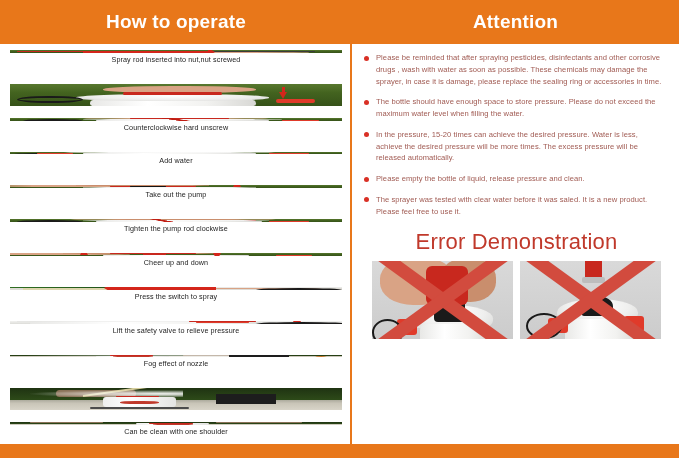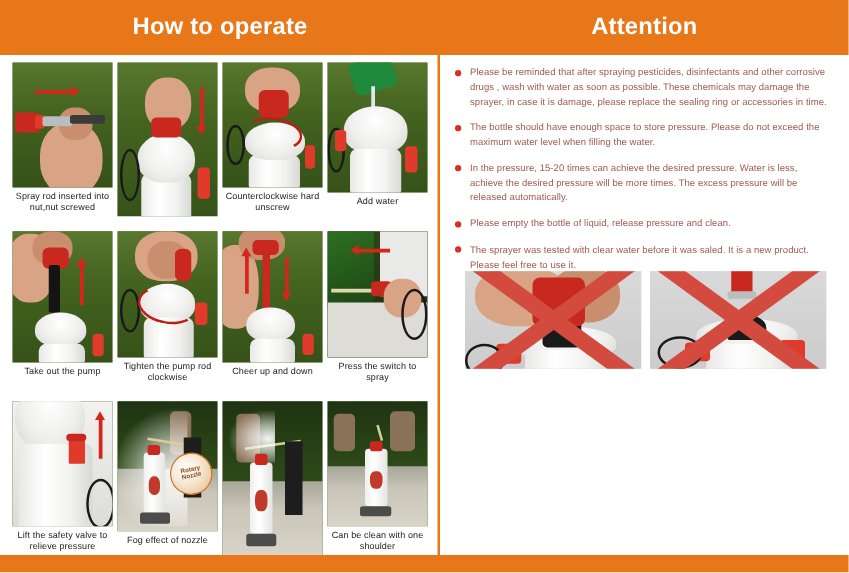--- a/index.html
+++ b/index.html
@@ -49,21 +49,21 @@
     display: flex; flex-direction: column;
   }
   .col-right {
     width: 327px;
     padding: 8px 10px 0 12px;
     display: flex; flex-direction: column;
   }
   
   .grid {
     display: grid;
-    grid-template-columns: repeat(4, 1fr);
+    grid-template-columns: repeat(1, 1fr);
     grid-auto-rows: 1fr;
     gap: 12px 4px;
     flex: 1 1 auto;
   }
   .cell { display: flex; flex-direction: column; }
   .photo {
     flex: 1 1 auto;
     position: relative;
     overflow: hidden;
     background: #4c6b2e;
@@ -425,20 +425,21 @@
         <div class="bullet">
           <span class="dot"></span>
           <span class="btxt">Please empty the bottle of liquid, release pressure and clean.</span>
         </div>
         <div class="bullet">
           <span class="dot"></span>
           <span class="btxt">The sprayer was tested with clear water before it was saled. It is a new product. Please feel free to use it.</span>
         </div>
       </div>
 
+      <div class="err-title">Error Demonstration</div>
 
       <div class="err-photos">
         <div class="err-photo">
           <div class="scene">
             <div style="position:absolute;inset:0;background:linear-gradient(180deg,#d9d9d9,#cccccc);"></div>
             <div class="skin" style="left:6%;top:-6%;width:52%;height:62%;"></div>
             <div class="skin2" style="left:48%;top:-4%;width:40%;height:56%;"></div>
             <div class="funnel" style="left:28%;top:56%;width:58%;height:34%;"></div>
             <div class="tank" style="left:34%;top:80%;width:50%;height:26%;"></div>
             <div style="position:absolute;left:44%;top:48%;width:22%;height:30%;background:#1a1a1a;border-radius:4px;"></div>

